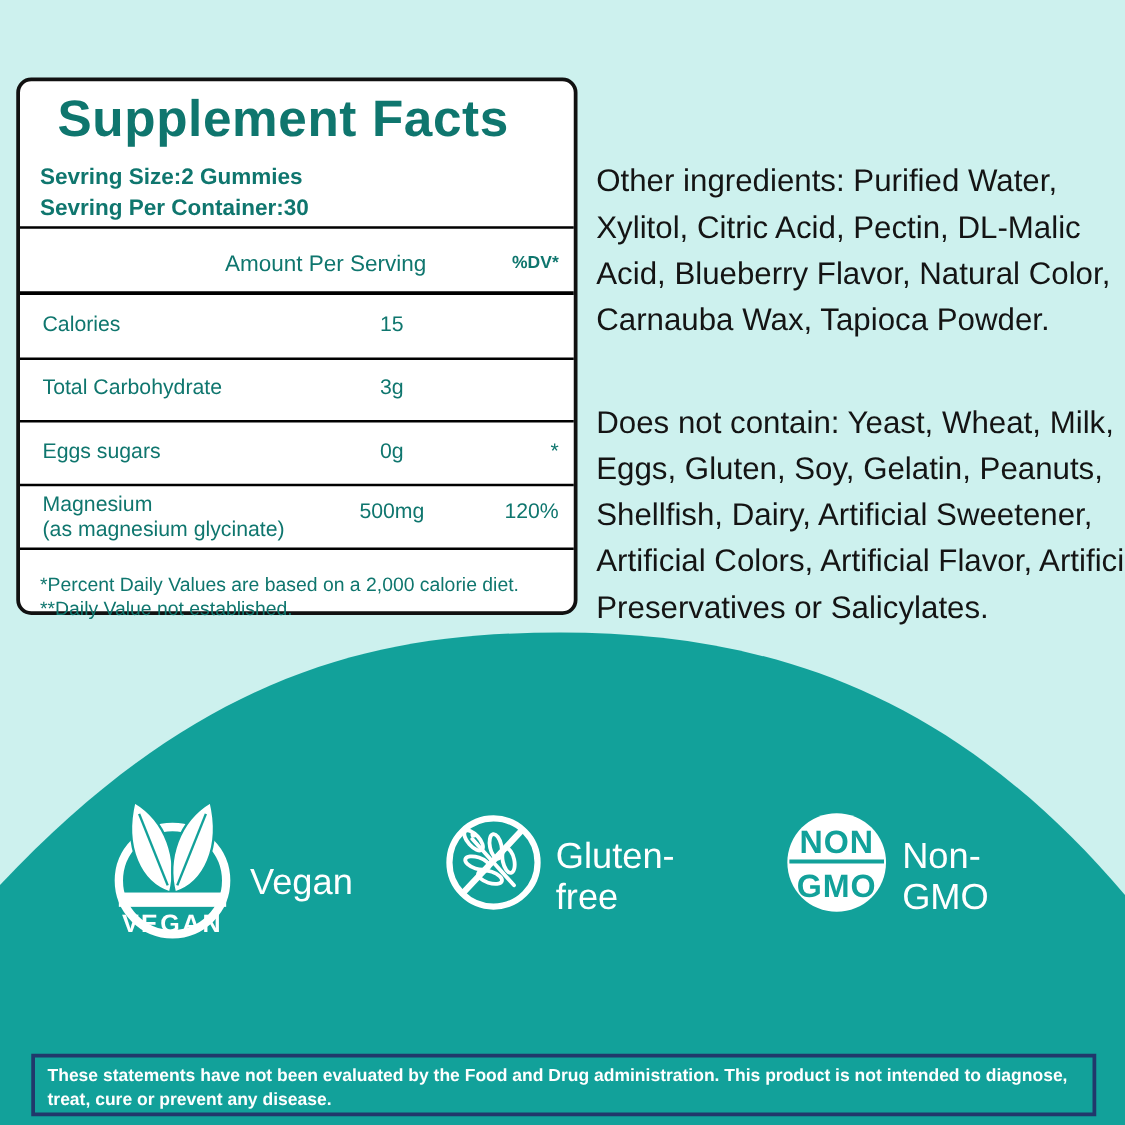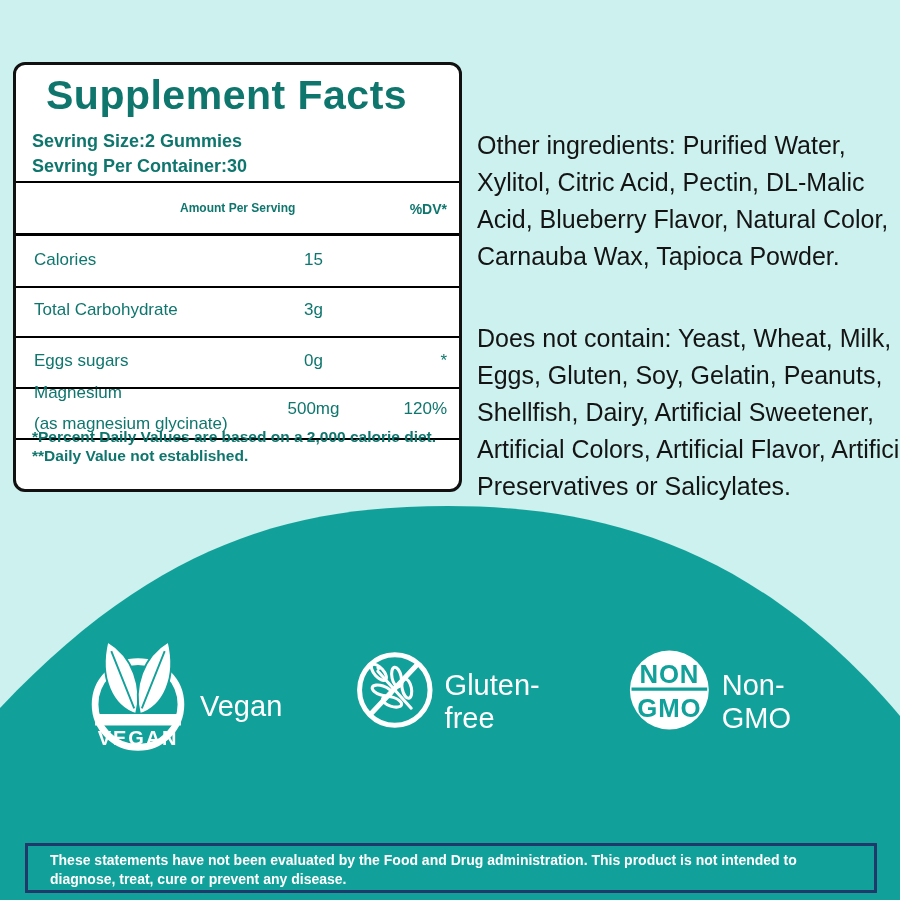--- a/index.html
+++ b/index.html
@@ -18,45 +18,45 @@
   .dome path{fill:var(--teal);}
 
   
   .panel{position:absolute;left:13px;top:62px;width:449px;height:430px;
          background:#fff;border:3px solid #111;border-radius:12px;color:#0f766e;}
   .panel-title{position:absolute;left:30px;top:6px;font-size:41px;font-weight:bold;letter-spacing:.5px;line-height:48px;}
   .serving1{position:absolute;left:16px;top:66px;font-size:18px;font-weight:bold;text-align:center;}
   .serving2{position:absolute;left:16px;top:91px;font-size:18px;font-weight:bold;}
   .divider{position:absolute;left:0;width:100%;height:2px;background:#000;}
   .d1{top:116px;} .d2{top:168px;height:3px;} .d3{top:221px;} .d4{top:271px;} .d5{top:322px;} .d6{top:373px;}
-  .hdr-amount{position:absolute;left:164px;top:136px;font-size:12px;font-weight:bold;}
+  .hdr-amount{position:absolute;left:164px;top:136px;font-size:18px;font-weight:normal;}
   .hdr-dv{position:absolute;right:12px;top:136px;font-size:14px;font-weight:bold;}
   .cell-name{position:absolute;left:18px;font-size:17px;}
   .cell-amount{position:absolute;left:235px;width:125px;text-align:center;font-size:17px;}
   .cell-dv{position:absolute;right:12px;width:85px;text-align:right;font-size:17px;}
   .r1{top:185px;} .r2{top:235px;} .r3{top:286px;}
-  .r4name{top:318px;} .r4sub{position:absolute;left:18px;top:349px;font-size:17px;}
+  .r4name{top:329px;} .r4sub{position:absolute;left:18px;top:349px;font-size:17px;}
   .r4val{top:334px;}
-  .footnote{position:absolute;left:16px;top:362px;font-size:15.5px;font-weight:bold;line-height:19px;}
+  .footnote{position:absolute;left:16px;top:394px;font-size:15.5px;font-weight:normal;line-height:19px;}
 
   
   .rtext{position:absolute;left:477px;width:447px;color:var(--ink);font-size:25px;line-height:37px;}
   .rt1{top:127px;} .rt2{top:320px;}
 
   
   .badge{position:absolute;top:630px;width:220px;display:flex;flex-direction:row;align-items:center;}
   .badge-vegan{left:76px;} .badge-gf{left:345px;} .badge-ngmo{left:617px;}
   .badge-label{margin-top:24px;color:#fff;font-size:29px;}
   .gmo-text{fill:var(--teal);font-size:32px;font-weight:bold;letter-spacing:1px;font-family:"Liberation Sans",sans-serif;}
   .vegan-text{fill:#fff;font-size:21px;font-weight:bold;letter-spacing:2px;font-family:"Liberation Sans",sans-serif;}
 
   
   .disclaimer{position:absolute;left:25px;top:843px;width:852px;height:50px;
               border:3px solid var(--navy);color:#fff;font-size:14px;font-weight:bold;
-              line-height:19px;padding:5px 22px;}
+              line-height:19px;padding:5px 10px;}
 </style>
 </head>
 <body>
 
 <div class="canvas">
 
   <svg class="dome" width="900" height="900" viewBox="0 0 900 900" aria-hidden="true">
     <path d="M0,708 C160,538 300,506 448,506 C600,506 755,545 900,716 L900,900 L0,900 Z"></path>
   </svg>
 

